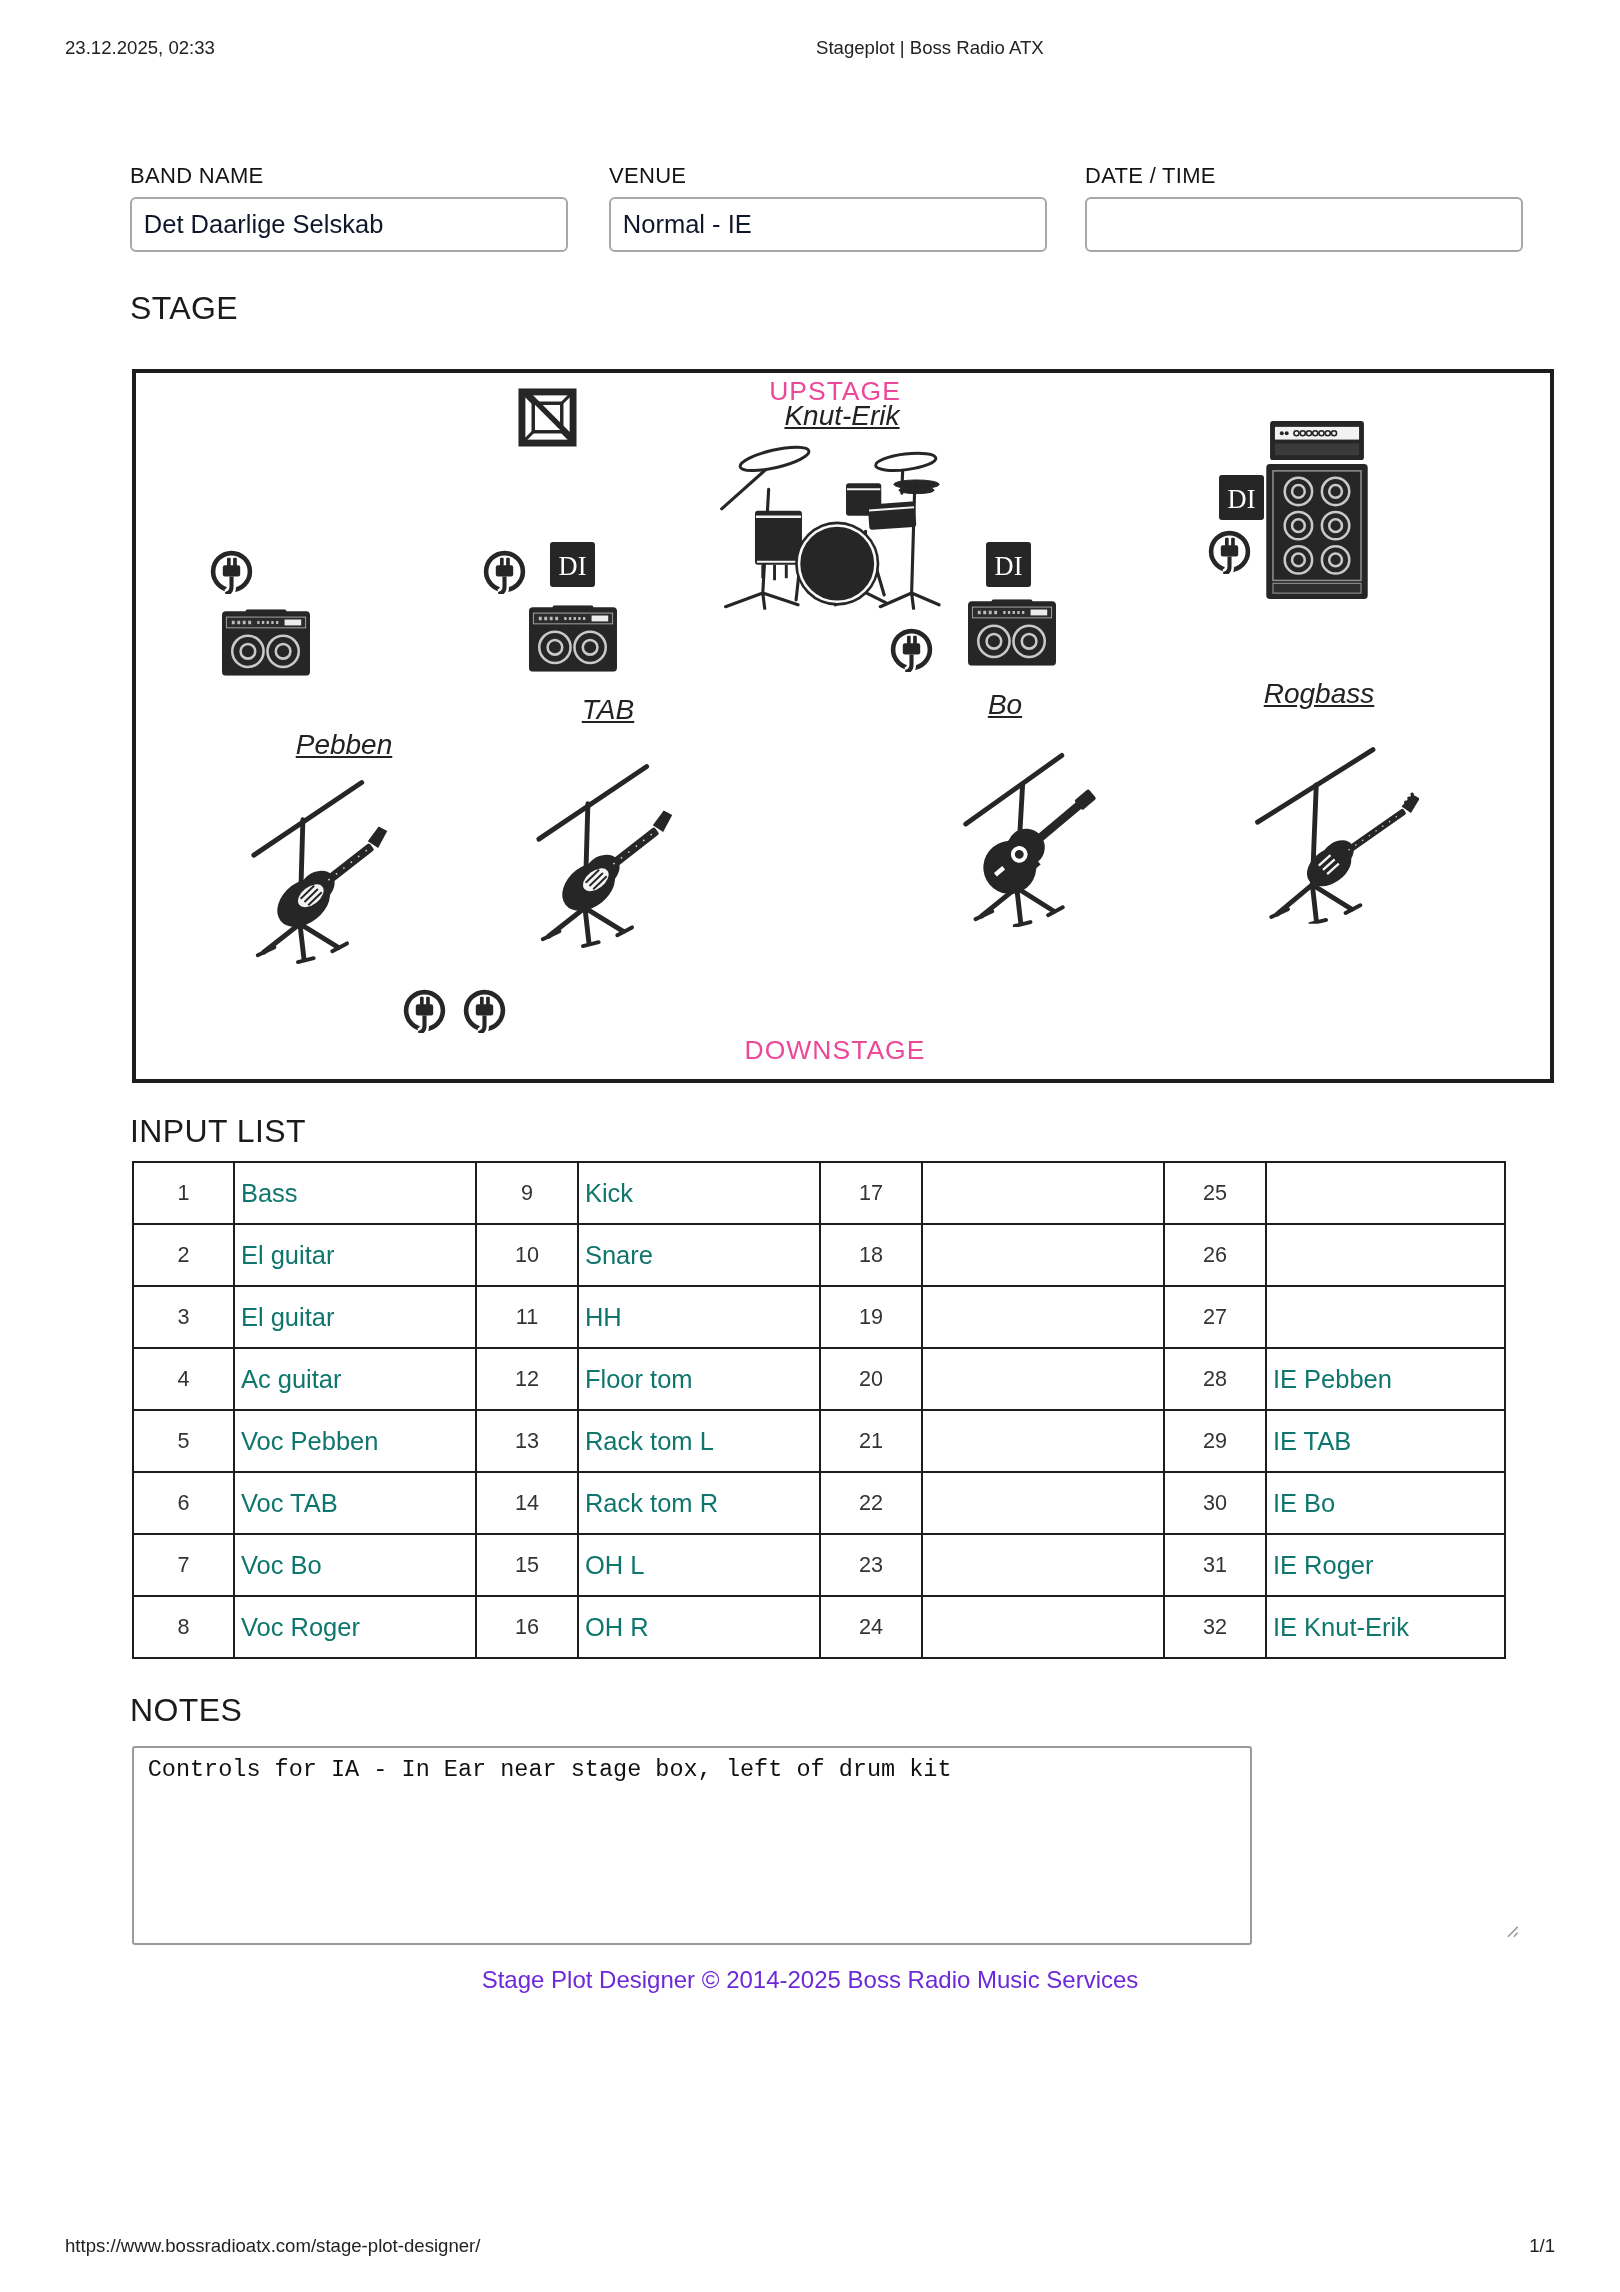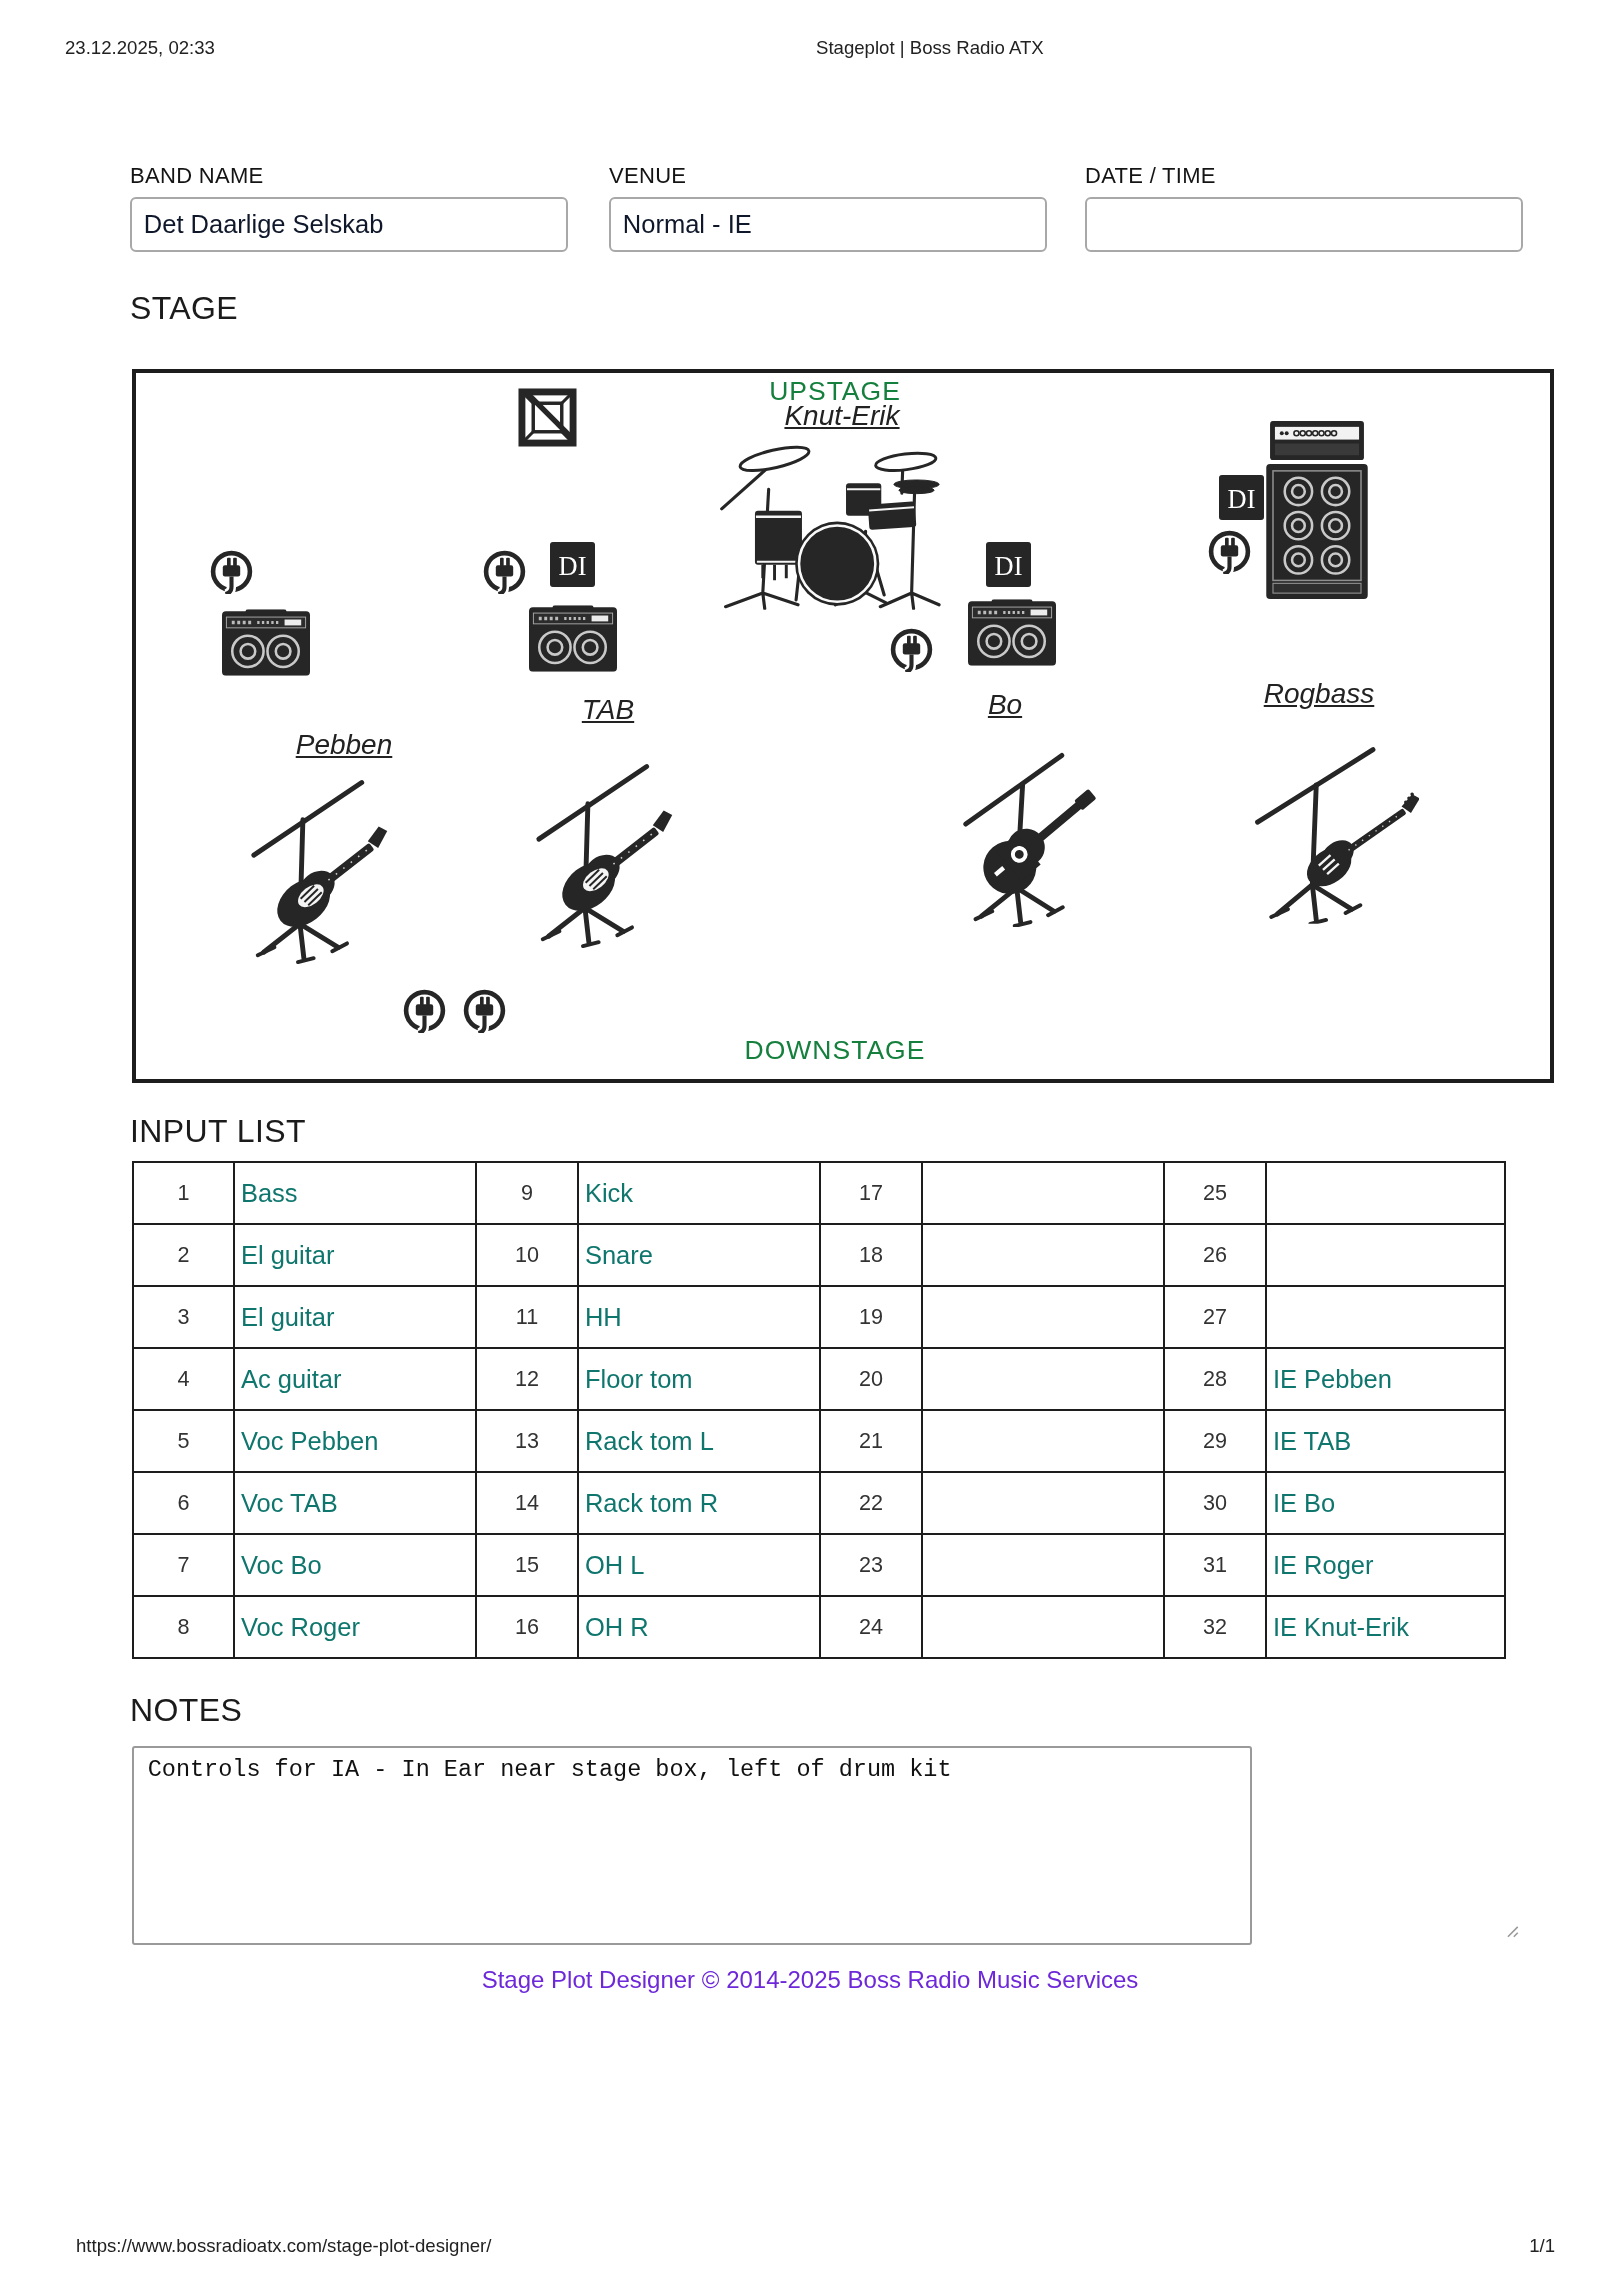--- a/index.html
+++ b/index.html
@@ -4,37 +4,37 @@
 <style>
   html,body{margin:0;padding:0;background:#fff;}
   body{
     width:1620px;height:2293px;position:relative;
     font-family:"Liberation Sans",sans-serif;color:#1c1c1c;overflow:hidden;
   }
   .abs{position:absolute;}
   
   .ph-date{left:65px;top:37px;font-size:18.6px;color:#222;}
   .ph-title{left:816px;top:37px;font-size:18.6px;color:#222;}
-  .pf-url{left:65px;top:2235px;font-size:18.6px;color:#222;margin-left:11px;}
+  .pf-url{left:65px;top:2235px;font-size:18.6px;color:#222;}
   .pf-page{right:65px;top:2235px;font-size:18.6px;color:#222;}
   
   .field-label{font-size:22px;color:#141414;top:163px;letter-spacing:0.3px;}
   .field-input{
     top:197px;width:438px;height:55px;box-sizing:border-box;
     border:2px solid #a8a8a8;border-radius:5.9px;padding:0 11.8px;
     font-family:"Liberation Sans",sans-serif;font-size:25.5px;color:#0f172a;background:#fff;
   }
   
   .section-h{font-size:32px;color:#1b1b1b;letter-spacing:0.4px;}
   
   .stage-box{
     left:132px;top:369px;width:1422px;height:714px;box-sizing:border-box;
     border:4.9px solid #1d1d1d;background:#fff;
   }
-  .stage-dir{left:0;right:16px;text-align:center;font-size:26.5px;color:#15803d;letter-spacing:1px;}
+  .stage-dir{left:0;right:16px;text-align:center;font-size:26.5px;color:#ec4899;letter-spacing:1px;}
   .musician{
     transform:translateX(-50%);font-style:italic;text-decoration:underline;
     font-size:28px;color:#222;white-space:nowrap;
   }
   
   .input-table{
     position:absolute;left:132px;top:1161px;border-collapse:collapse;table-layout:fixed;
   }
   .input-table td{border:2.9px solid #1d1d1d;height:58px;overflow:hidden;white-space:nowrap;}
   .input-table td.num{text-align:center;font-size:21.6px;color:#333;}

